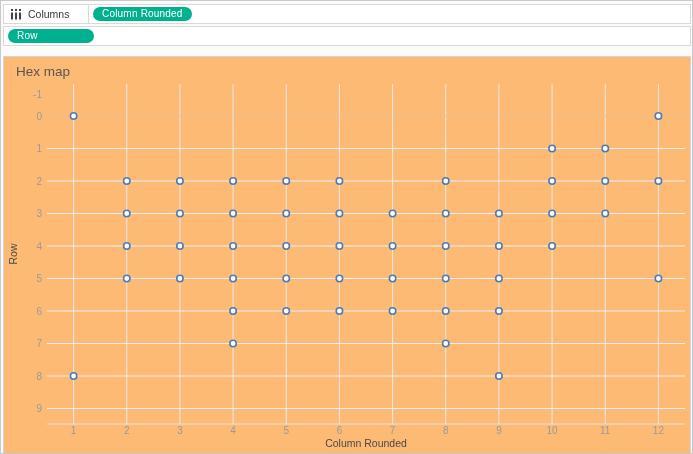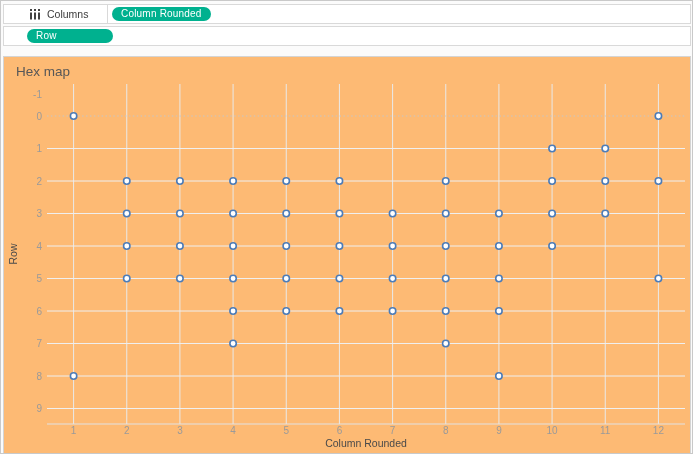--- a/index.html
+++ b/index.html
@@ -1,19 +1,19 @@
 <!DOCTYPE html>
 <html><head>
 <meta charset="utf-8">
 <style>
   html,body{margin:0;padding:0;background:#fff;font-family:"Liberation Sans",sans-serif;}
   .window{position:relative;width:693px;height:454px;background:#fbfbfb;border:1px solid #c9c9c9;box-sizing:border-box;overflow:hidden;}
 
   
-  .shelf{position:absolute;left:2px;width:688px;height:20px;background:#fff;border:1px solid #d9d9d9;box-sizing:border-box;display:flex;align-items:center;padding-left:19px;}
+  .shelf{position:absolute;left:2px;width:688px;height:20px;background:#fff;border:1px solid #d9d9d9;box-sizing:border-box;display:flex;align-items:center;}
   .shelf.columns{top:3px;}
   .shelf.rows{top:25px;}
   .shelf-label{flex:0 0 85px;height:100%;display:flex;align-items:center;gap:6px;padding-left:6px;border-right:1px solid #d9d9d9;box-sizing:border-box;}
   .shelf-label span.txt{font-size:10.5px;color:#3b3b3b;}
   .shelf-field{flex:1;height:100%;display:flex;align-items:center;padding-left:4px;}
   .pill{height:14px;line-height:14px;border-radius:8px;color:#fff;font-size:10px;padding:0 9px;min-width:68px;box-sizing:content-box;letter-spacing:.2px;}
   .icon{display:inline-flex;width:12px;height:12px;}
 
   
   .card{position:absolute;left:2px;top:55px;width:688px;height:403px;background:#fdba74;border:1px solid #d4d4d4;box-sizing:border-box;}

